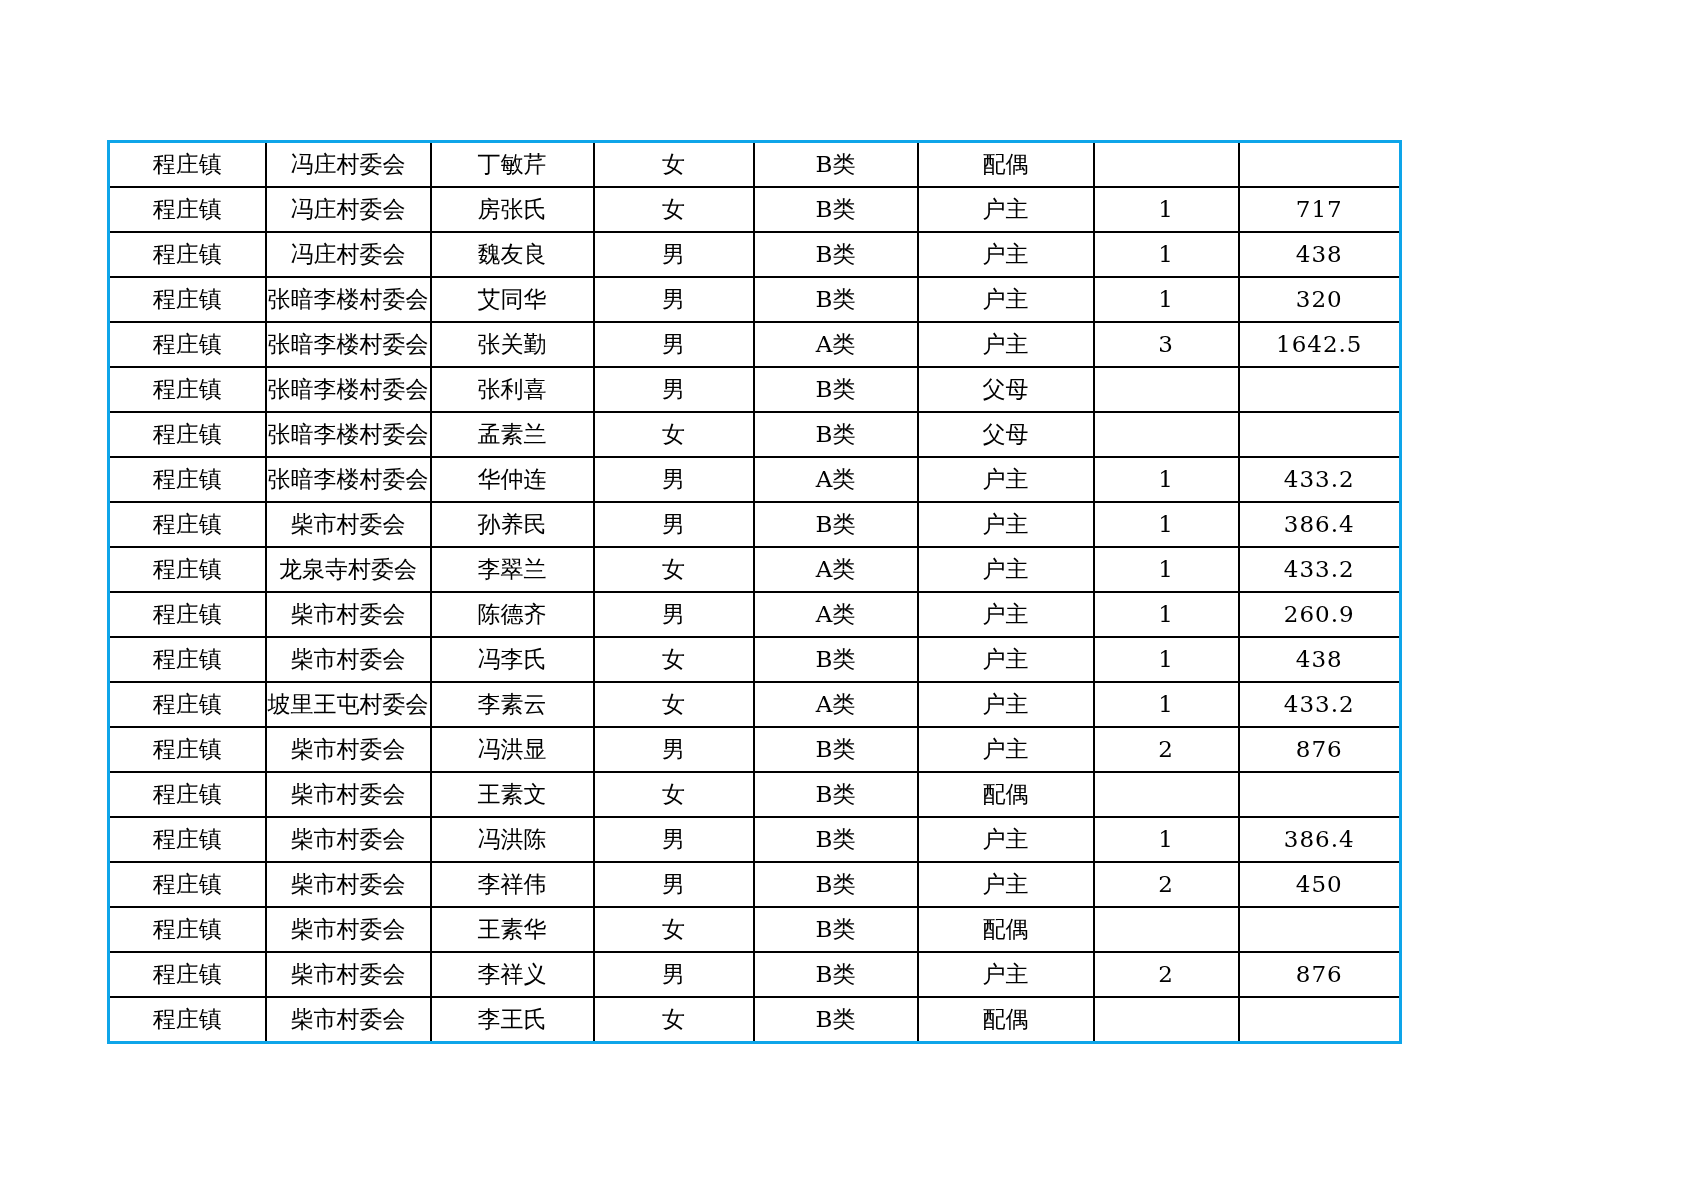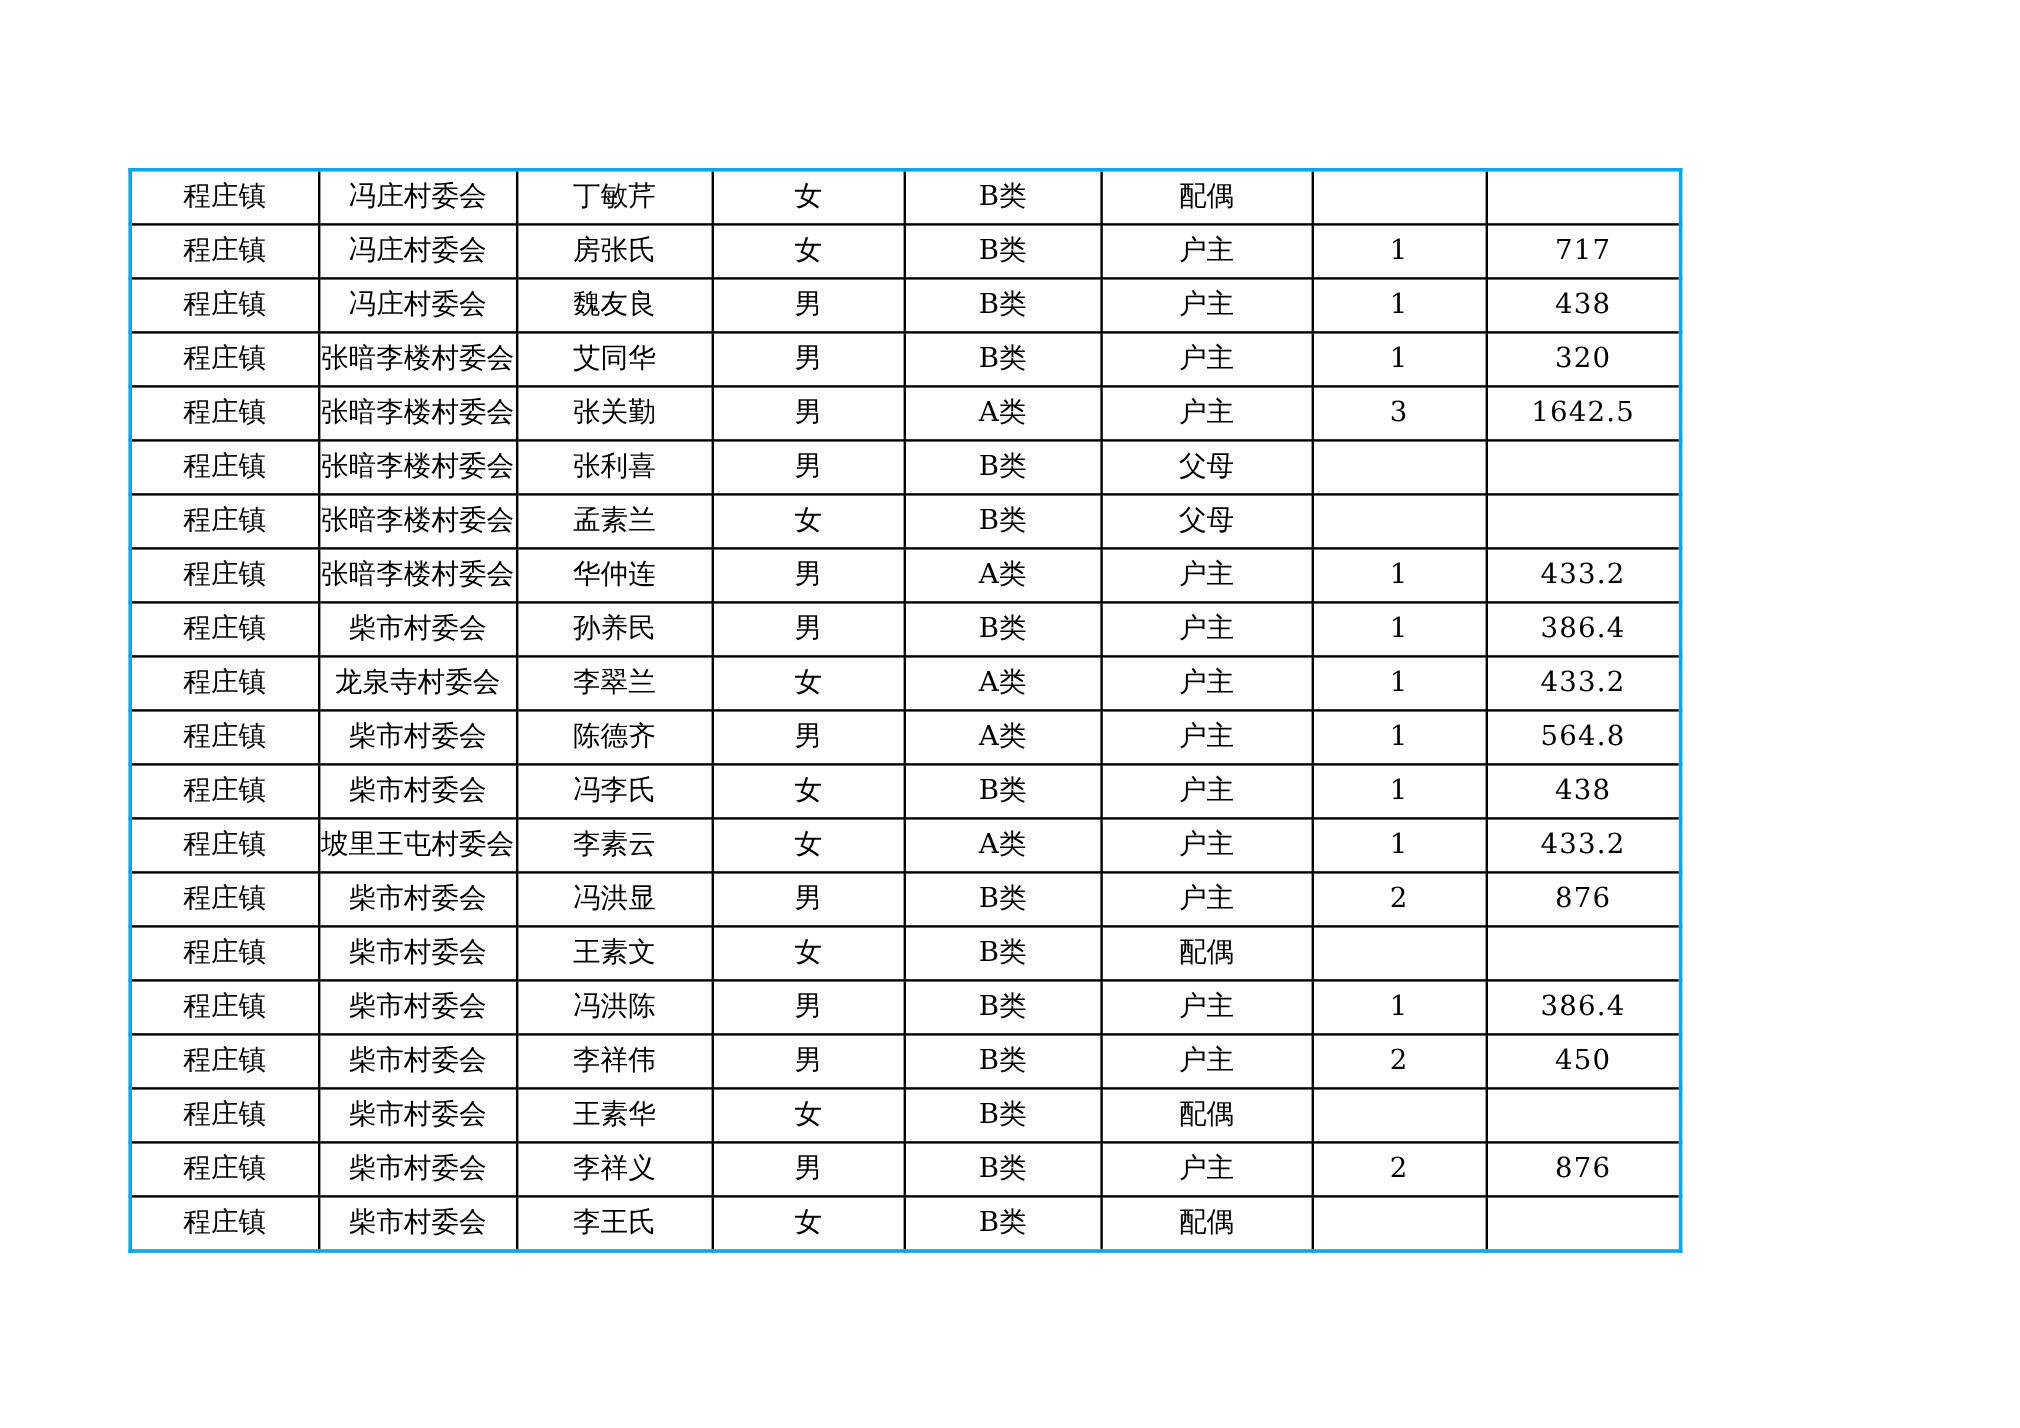--- a/index.html
+++ b/index.html
@@ -167,21 +167,21 @@
           <td class="num">433.2</td>
         </tr>
         <tr>
           <td>程庄镇</td>
           <td>柴市村委会</td>
           <td>陈德齐</td>
           <td>男</td>
           <td>A类</td>
           <td>户主</td>
           <td class="num">1</td>
-          <td class="num">564.8</td>
+          <td class="num">260.9</td>
         </tr>
         <tr>
           <td>程庄镇</td>
           <td>柴市村委会</td>
           <td>冯李氏</td>
           <td>女</td>
           <td>B类</td>
           <td>户主</td>
           <td class="num">1</td>
           <td class="num">438</td>

